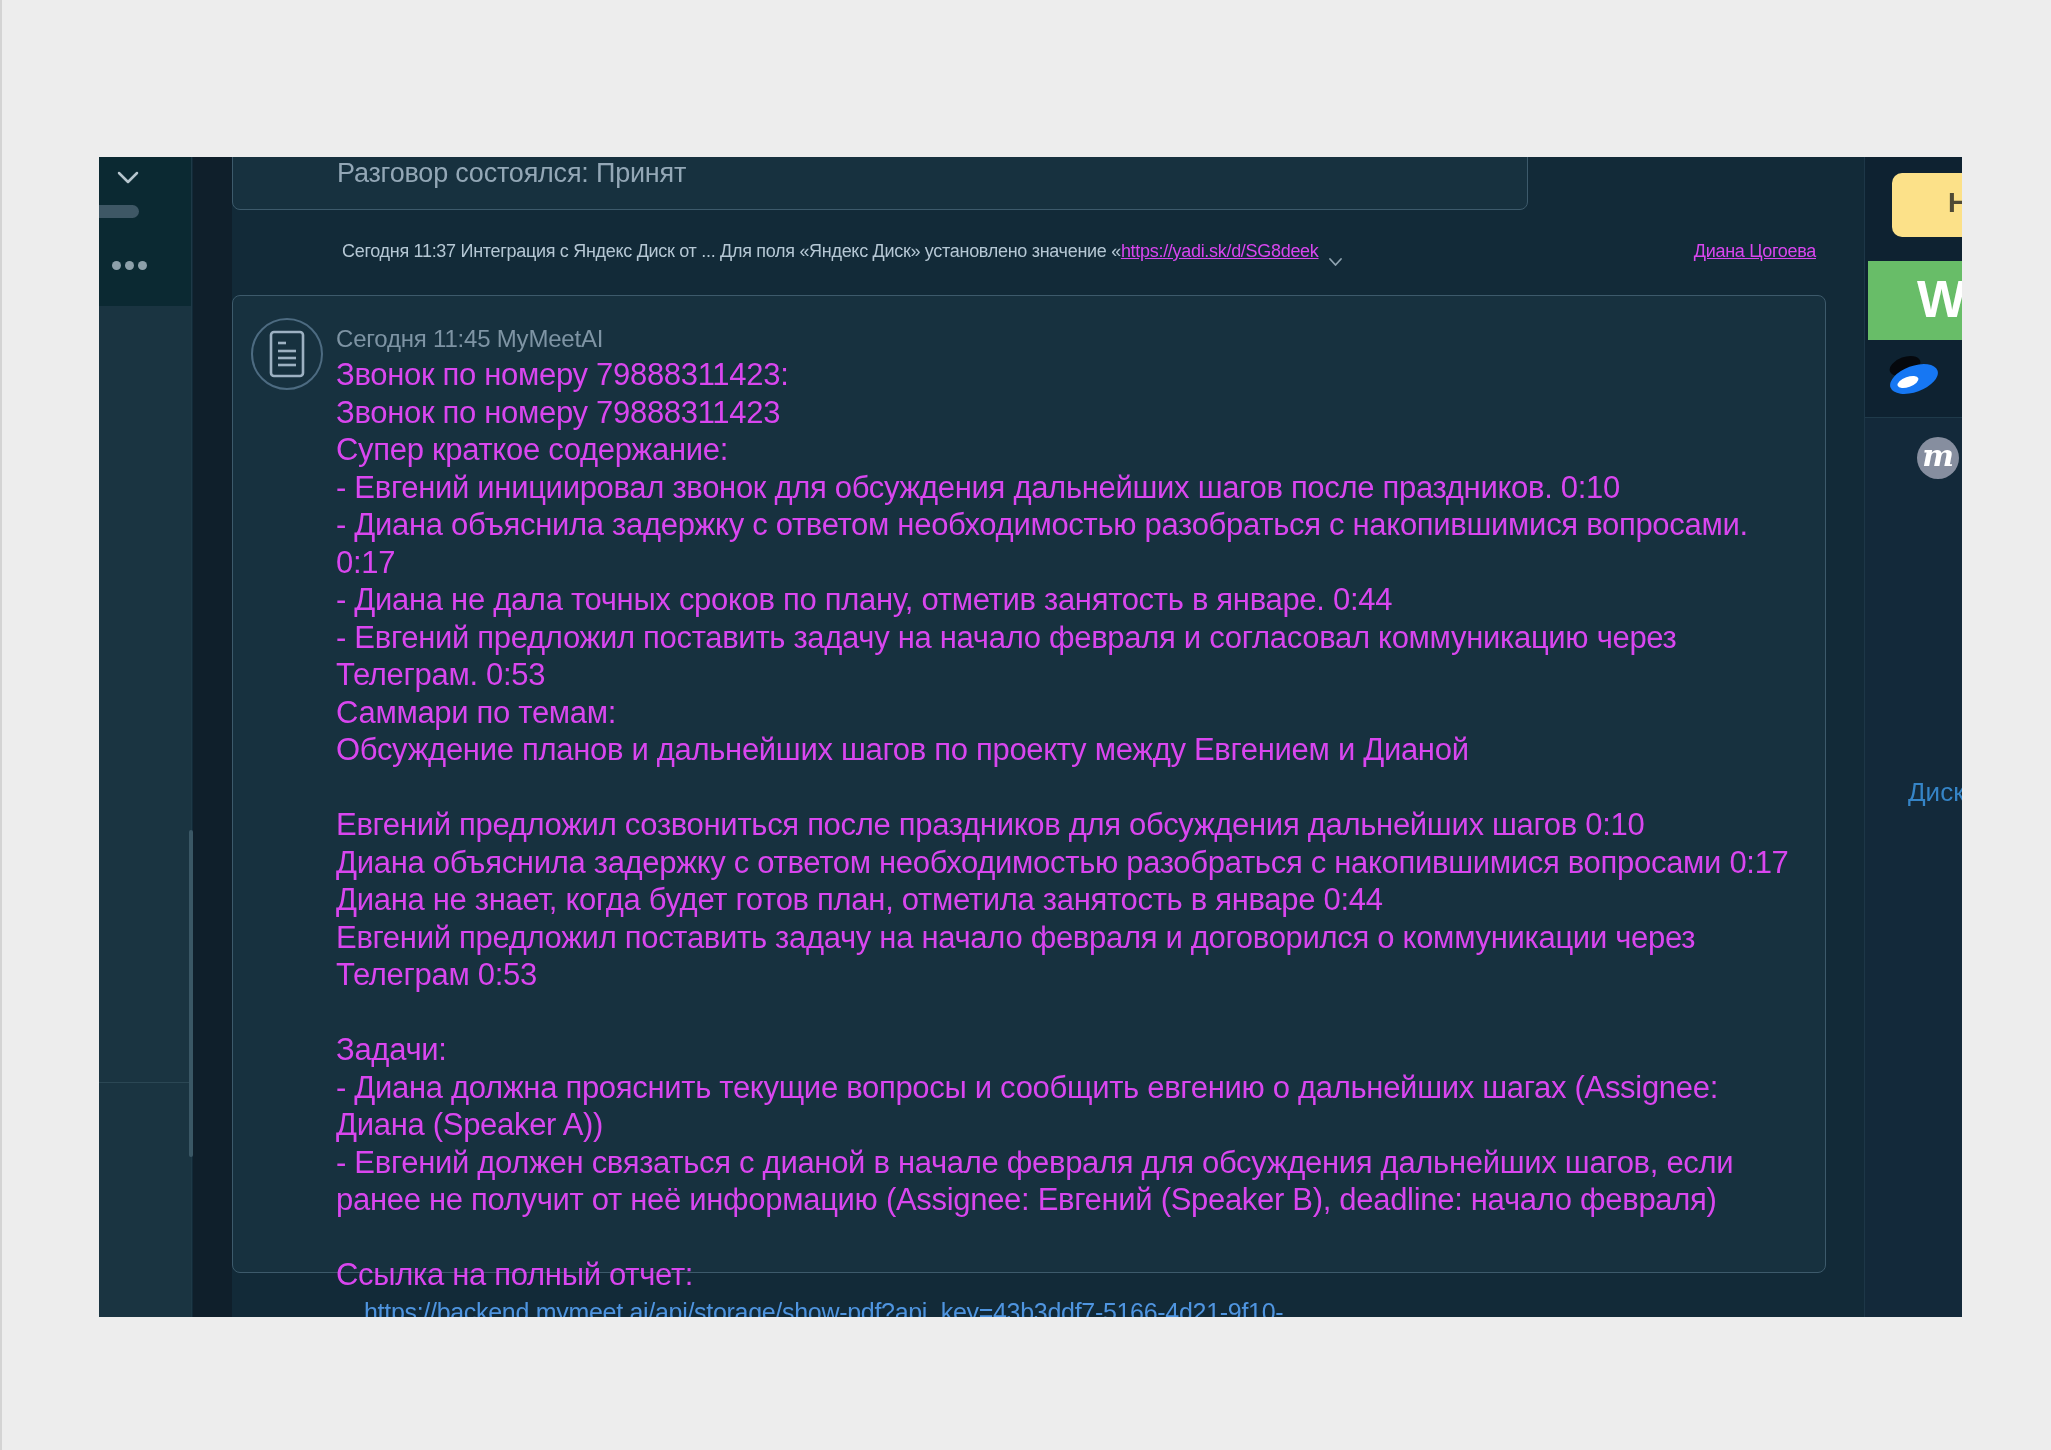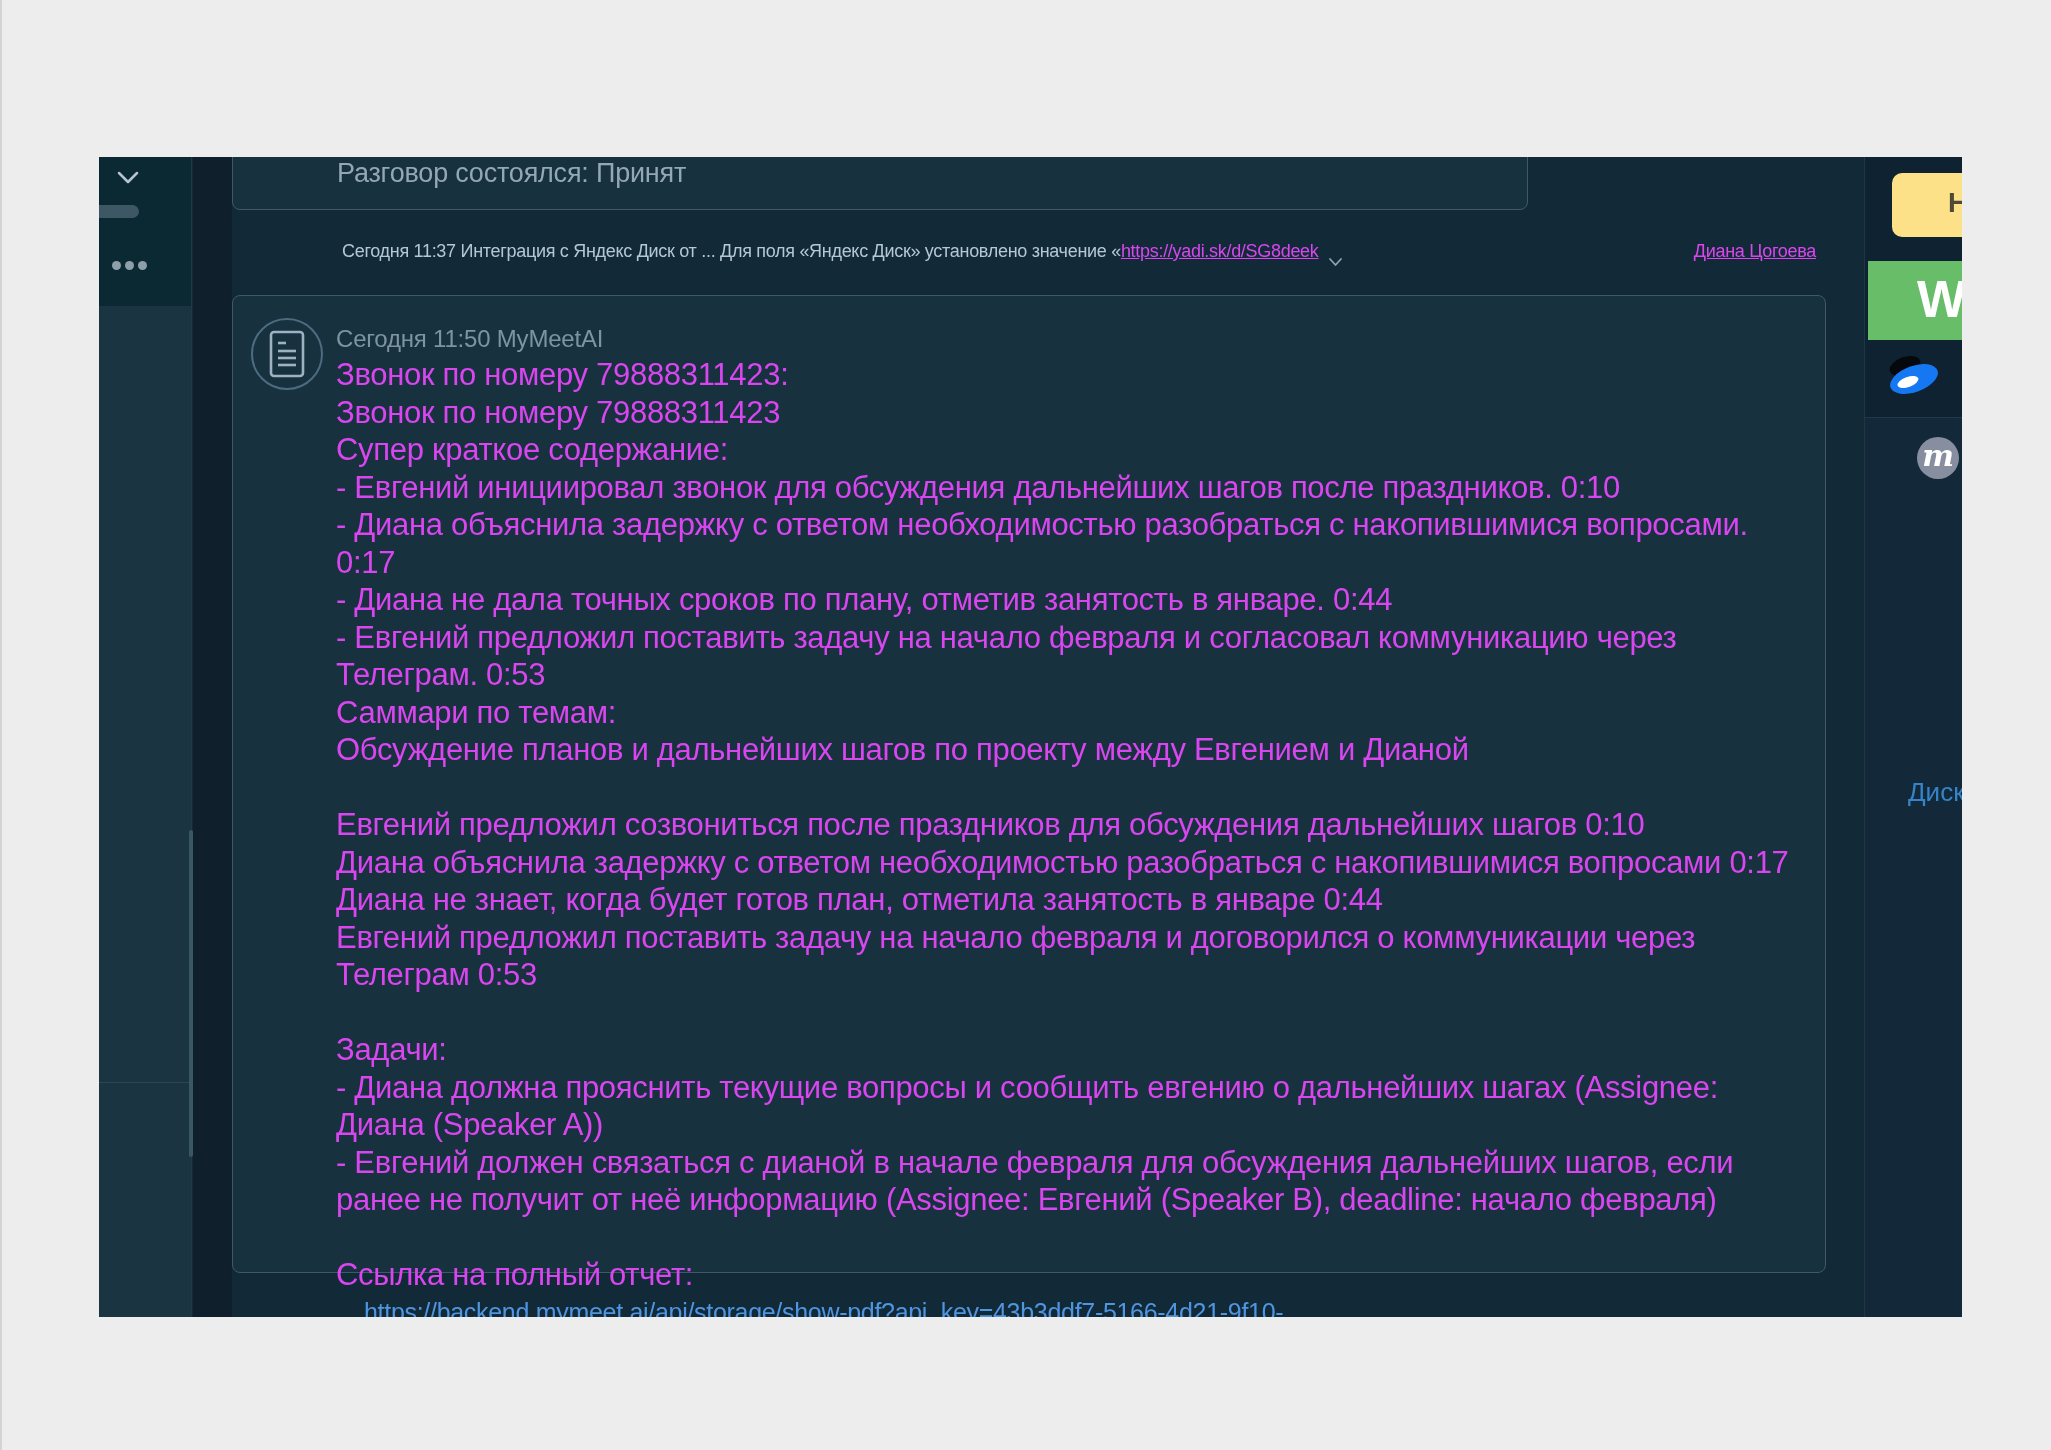--- a/index.html
+++ b/index.html
@@ -135,21 +135,21 @@
     <div class="doc-badge">
       <svg width="40" height="50" viewBox="0 0 40 50">
         <rect x="4" y="3" width="32" height="44" rx="3" fill="none" stroke="#9db1c2" stroke-width="2.6"></rect>
         <line x1="11" y1="14" x2="19" y2="14" stroke="#9db1c2" stroke-width="2.6"></line>
         <line x1="11" y1="22" x2="29" y2="22" stroke="#9db1c2" stroke-width="2.6"></line>
         <line x1="11" y1="29" x2="29" y2="29" stroke="#9db1c2" stroke-width="2.6"></line>
         <line x1="11" y1="36" x2="29" y2="36" stroke="#9db1c2" stroke-width="2.6"></line>
       </svg>
     </div>
     <div class="note-content">
-      <div class="note-meta">Сегодня 11:50 MyMeetAI</div>
+      <div class="note-meta">Сегодня 11:45 MyMeetAI</div>
       <span class="note-body">Звонок по номеру 79888311423:
 Звонок по номеру 79888311423
 Супер краткое содержание:
 - Евгений инициировал звонок для обсуждения дальнейших шагов после праздников. 0:10
 - Диана объяснила задержку с ответом необходимостью разобраться с накопившимися вопросами. 0:17
 - Диана не дала точных сроков по плану, отметив занятость в январе. 0:44
 - Евгений предложил поставить задачу на начало февраля и согласовал коммуникацию через Телеграм. 0:53
 Саммари по темам:
 Обсуждение планов и дальнейших шагов по проекту между Евгением и Дианой
 

